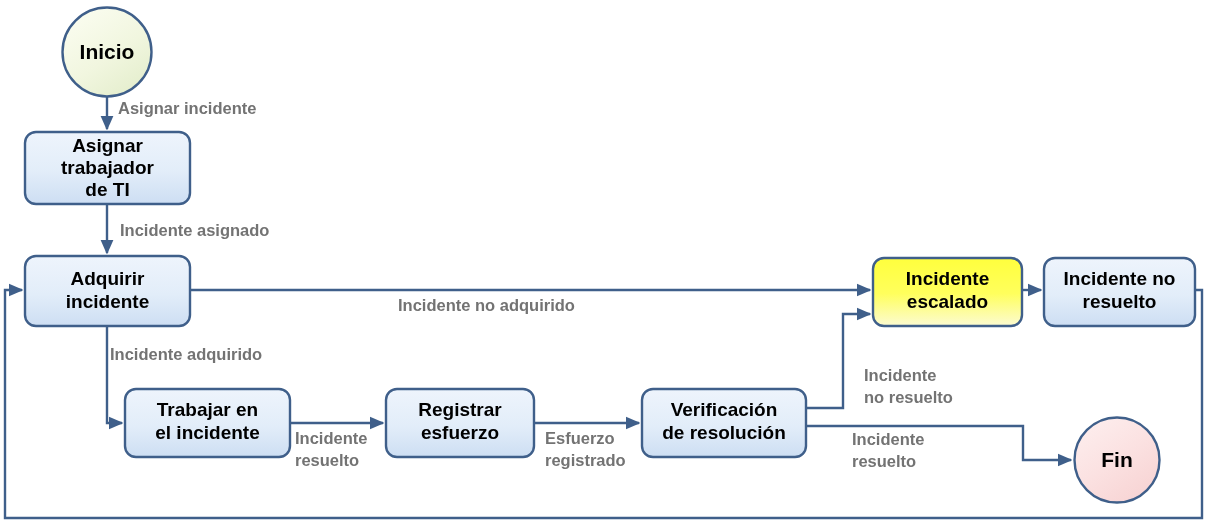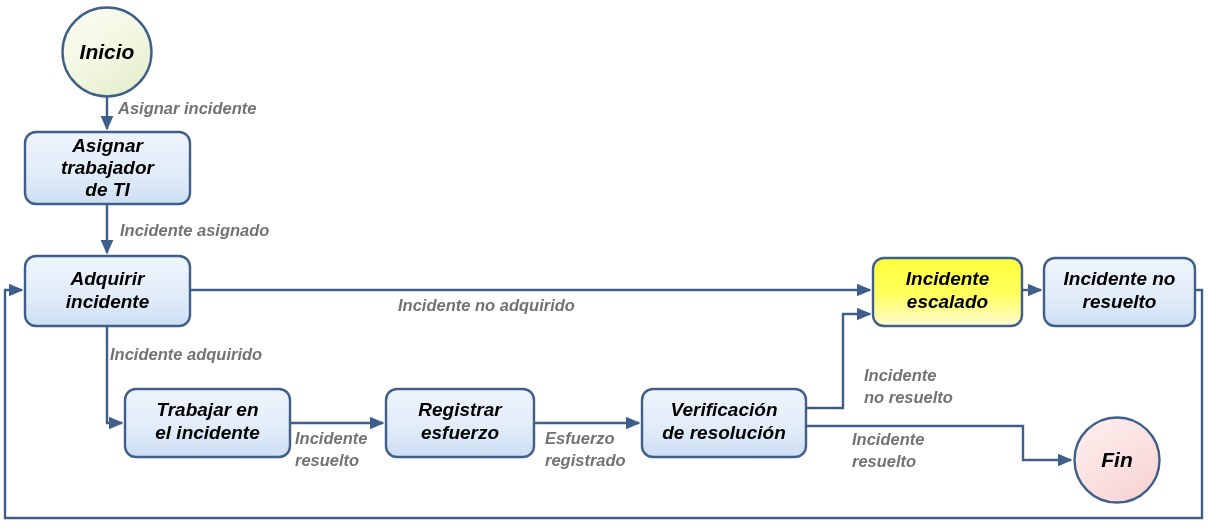--- a/index.html
+++ b/index.html
@@ -1,20 +1,20 @@
 <!DOCTYPE html>
 <html><head>
 <meta charset="utf-8">
 <style>
   html,body{margin:0;padding:0;background:#ffffff;}
   body{
     font-family:"Liberation Sans", sans-serif;
     width:1209px;height:528px;overflow:hidden;
   }
-  #canvas{position:relative;width:1209px;height:492px;background:#fff;font-style:italic;}
+  #canvas{position:relative;width:1209px;height:492px;background:#fff;}
   svg#flow{position:absolute;left:0;top:0;width:1209px;height:528px;display:block;}
   .node-label{
     font-family:"Liberation Sans", sans-serif;
     font-weight:bold;
     fill:#000000;
     text-anchor:middle;
     dominant-baseline:middle;
   }
   .edge-label{
     font-family:"Liberation Sans", sans-serif;

